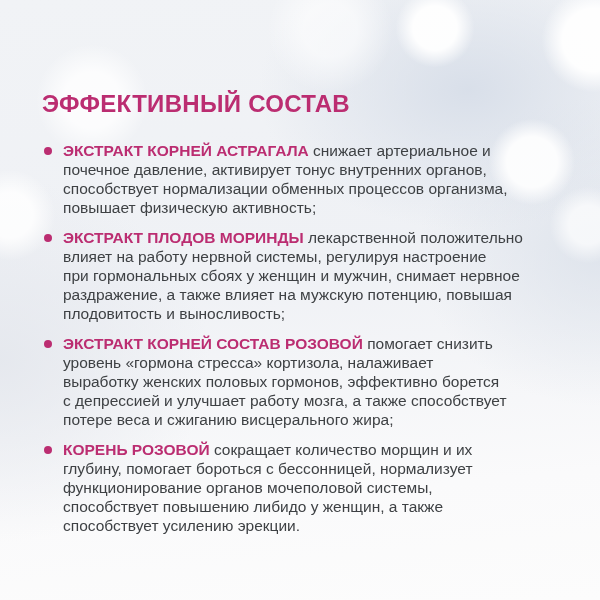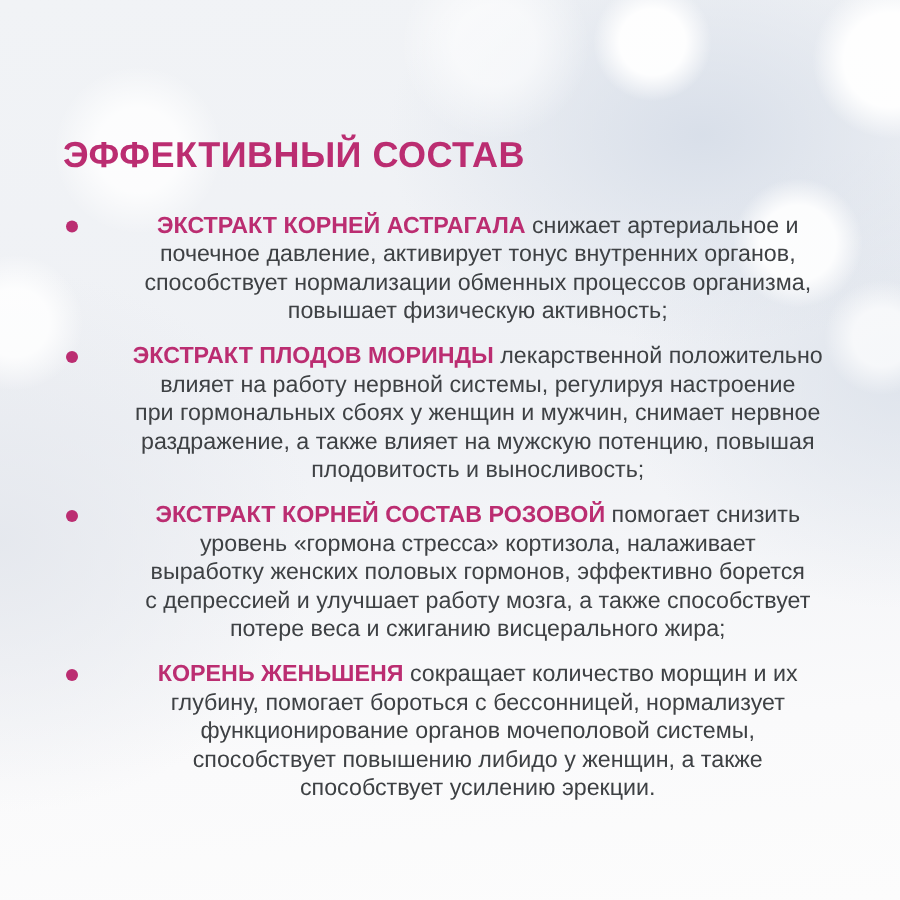--- a/index.html
+++ b/index.html
@@ -43,21 +43,20 @@
     margin: 0 0 23px 0;
     font-size: 24px;
     font-weight: bold;
     letter-spacing: 0.3px;
     color: #bb2d71;
   }
   .items {
     list-style: none;
     margin: 0;
     padding: 0;
-    text-align: center;
   }
   .item {
     position: relative;
     padding-left: 21px;
     margin-bottom: 11px;
   }
   .item-text {
     margin: 0;
     font-size: 15.5px;
     line-height: 19px;
@@ -104,21 +103,21 @@
       <li class="item">
           <span class="dot"></span>
           <p class="item-text"><span class="item-lead">ЭКСТРАКТ КОРНЕЙ СОСТАВ РОЗОВОЙ</span> <span>помогает снизить
 уровень «гормона стресса» кортизола, налаживает
 выработку женских половых гормонов, эффективно борется
 с депрессией и улучшает работу мозга, а также способствует
 потере веса и сжиганию висцерального жира;</span></p>
         </li>
       <li class="item">
           <span class="dot"></span>
-          <p class="item-text"><span class="item-lead">КОРЕНЬ ЖЕНЬШЕНЯ</span> <span>сокращает количество морщин и их
+          <p class="item-text"><span class="item-lead">КОРЕНЬ РОЗОВОЙ</span> <span>сокращает количество морщин и их
 глубину, помогает бороться с бессонницей, нормализует
 функционирование органов мочеполовой системы,
 способствует повышению либидо у женщин, а также
 способствует усилению эрекции.</span></p>
         </li>
     </ul>
   </main>
 </div>
 
 </body></html>

